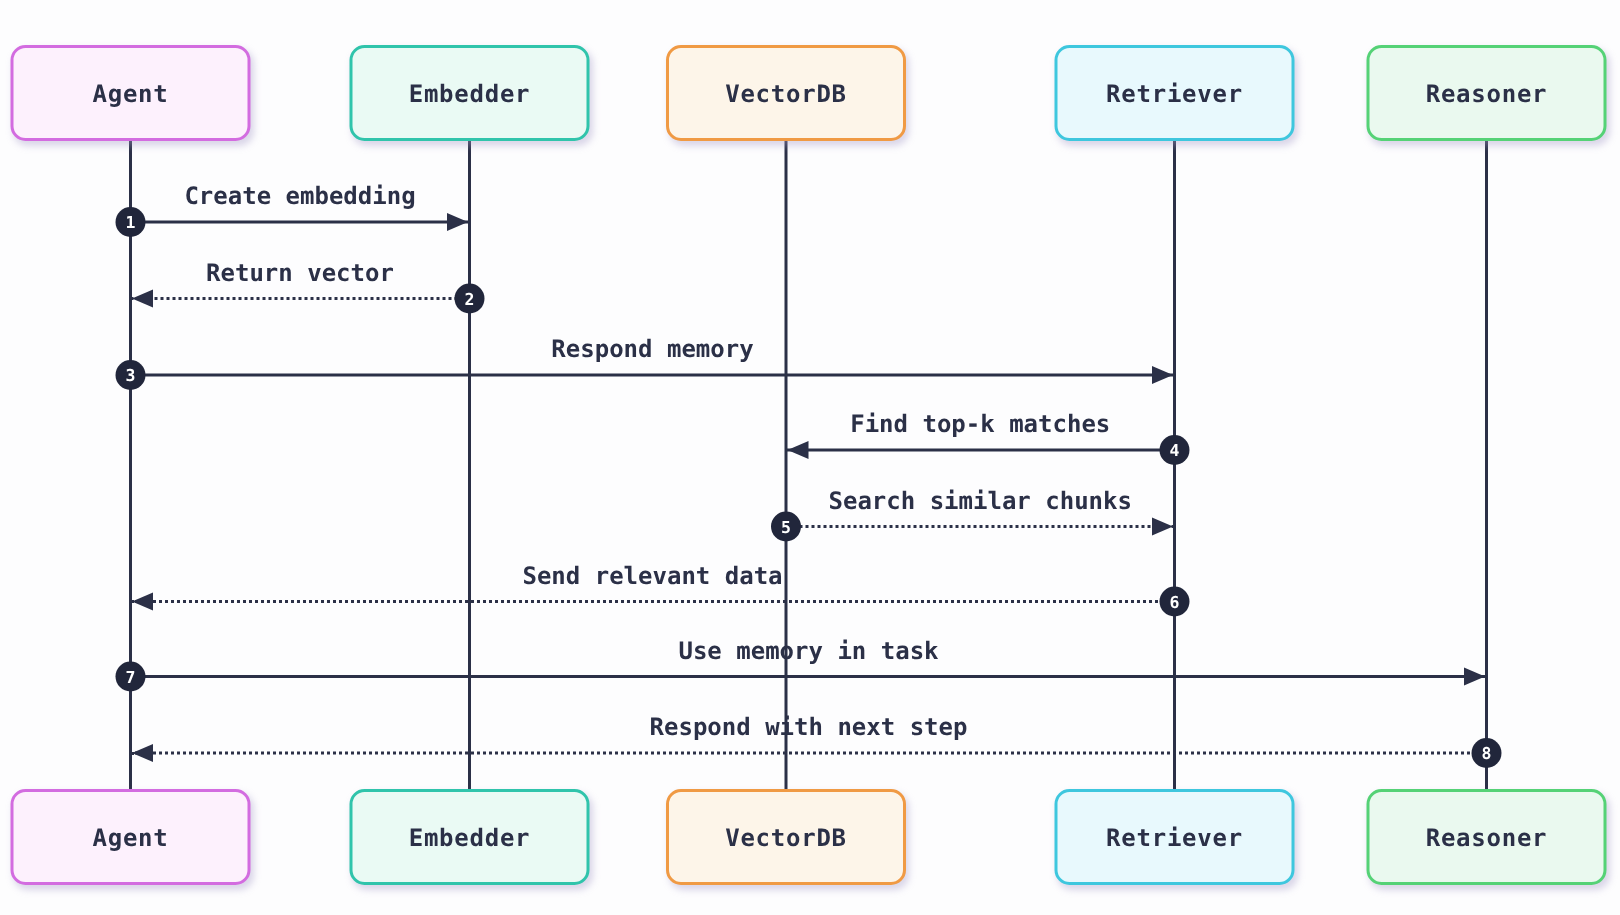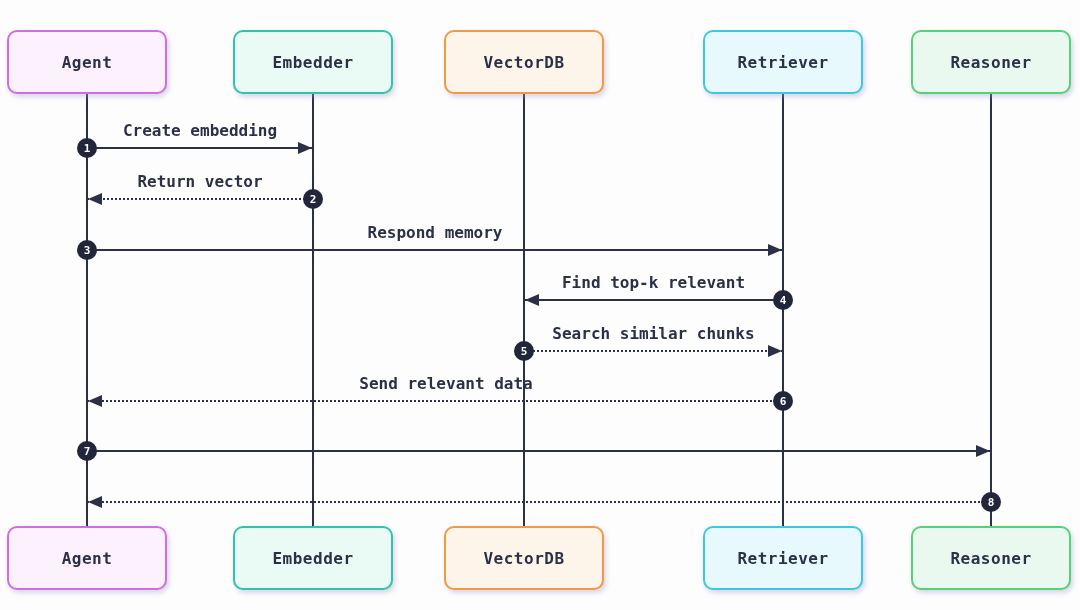--- a/index.html
+++ b/index.html
@@ -123,28 +123,30 @@
     <div class="arrowhead left" style="left: 88px; top: 193px;"></div>
     <div class="num-badge" style="left: 303px; top: 189px; background: rgb(33, 38, 59); color: rgb(255, 255, 255);">2</div>
     <div class="msg-label" style="left: -10px; top: 172px; color: rgb(43, 48, 71);">Return vector</div>
     <div class="msg-line" style="left: 87px; top: 249px; width: 696px; border-top-color: rgb(43, 48, 71);"></div>
     <div class="arrowhead right" style="left: 768px; top: 244px;"></div>
     <div class="num-badge" style="left: 77px; top: 240px; background: rgb(33, 38, 59); color: rgb(255, 255, 255);">3</div>
     <div class="msg-label" style="left: 225px; top: 223px; color: rgb(43, 48, 71);">Respond memory</div>
     <div class="msg-line" style="left: 524px; top: 299px; width: 259px; border-top-color: rgb(43, 48, 71);"></div>
     <div class="arrowhead left" style="left: 525px; top: 294px;"></div>
     <div class="num-badge" style="left: 773px; top: 290px; background: rgb(33, 38, 59); color: rgb(255, 255, 255);">4</div>
-    <div class="msg-label" style="left: 443.5px; top: 273px; color: rgb(43, 48, 71);">Find top-k relevant</div>
+    <div class="msg-label" style="left: 443.5px; top: 273px; color: rgb(43, 48, 71);">Find top-k matches</div>
     <div class="msg-line dotted" style="left: 524px; top: 350px; width: 259px; border-top-color: rgb(43, 48, 71);"></div>
     <div class="arrowhead right" style="left: 768px; top: 345px;"></div>
     <div class="num-badge" style="left: 514px; top: 341px; background: rgb(33, 38, 59); color: rgb(255, 255, 255);">5</div>
     <div class="msg-label" style="left: 443.5px; top: 324px; color: rgb(43, 48, 71);">Search similar chunks</div>
     <div class="msg-line dotted" style="left: 87px; top: 400px; width: 696px; border-top-color: rgb(43, 48, 71);"></div>
     <div class="arrowhead left" style="left: 88px; top: 395px;"></div>
     <div class="num-badge" style="left: 773px; top: 391px; background: rgb(33, 38, 59); color: rgb(255, 255, 255);">6</div>
-    <div class="msg-label" style="left: 236px; top: 374px; color: rgb(43, 48, 71);">Send relevant data</div>
+    <div class="msg-label" style="left: 225px; top: 374px; color: rgb(43, 48, 71);">Send relevant data</div>
     <div class="msg-line" style="left: 87px; top: 450px; width: 904px; border-top-color: rgb(43, 48, 71);"></div>
     <div class="arrowhead right" style="left: 976px; top: 445px;"></div>
     <div class="num-badge" style="left: 77px; top: 441px; background: rgb(33, 38, 59); color: rgb(255, 255, 255);">7</div>
+    <div class="msg-label" style="left: 329px; top: 424px; color: rgb(43, 48, 71);">Use memory in task</div>
     <div class="msg-line dotted" style="left: 87px; top: 501px; width: 904px; border-top-color: rgb(43, 48, 71);"></div>
     <div class="arrowhead left" style="left: 88px; top: 496px;"></div>
     <div class="num-badge" style="left: 981px; top: 492px; background: rgb(33, 38, 59); color: rgb(255, 255, 255);">8</div>
+    <div class="msg-label" style="left: 329px; top: 475px; color: rgb(43, 48, 71);">Respond with next step</div>
   </div>
 
 </body></html>

